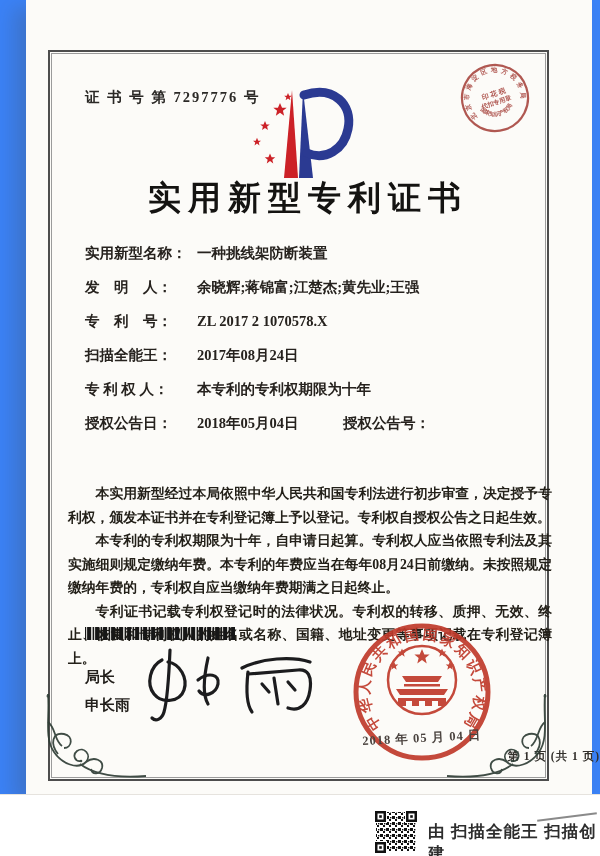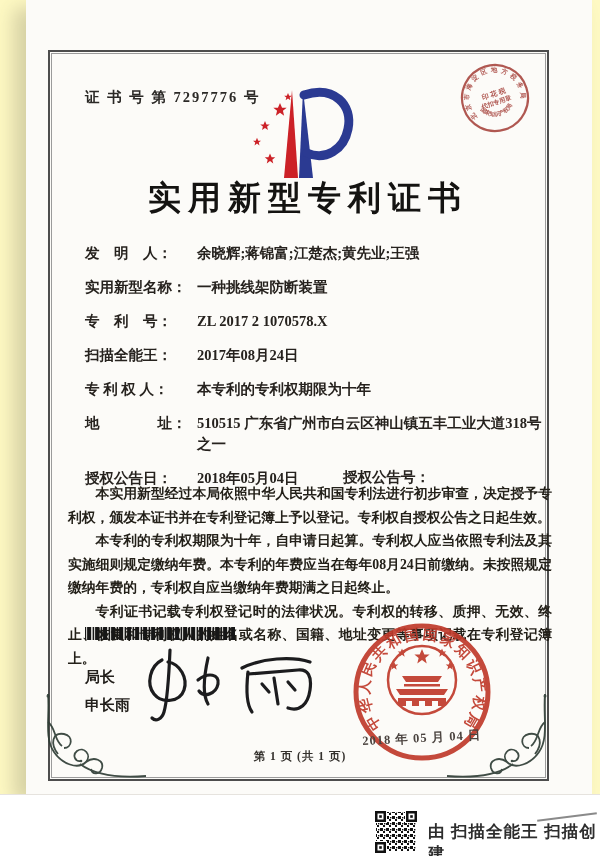--- a/index.html
+++ b/index.html
@@ -1,40 +1,40 @@
 <!DOCTYPE html>
 <html style="--seal-red: #c03a2b; --stamp-red: #a33c35; --logo-red: #cc2127; --logo-blue: #2b3a92;"><head>
 <meta charset="utf-8">
 <style>
   html,body{margin:0;padding:0;}
-  .shot{position:relative;width:600px;height:856px;background:#fef9c3;overflow:hidden;
+  .shot{position:relative;width:600px;height:856px;background:#3b82f6;overflow:hidden;
         font-family:"Liberation Serif",serif;color:#221f1c;}
   .paper{position:absolute;left:26px;top:0;width:566px;height:794px;background:#fcfbf8;
          box-shadow:-12px 8px 18px rgba(70,62,55,.22);}
   .frame{position:absolute;left:48px;top:50px;width:497px;height:727px;border:2px solid #4d4d4d;}
   .frame::after{content:"";position:absolute;inset:1px;border:1px solid #9b9b9b;}
   .certno{position:absolute;left:85px;top:88px;font-size:14.5px;font-weight:700;
           letter-spacing:2px;color:#2b2926;}
   .title{position:absolute;left:16px;right:0;top:176px;text-align:center;font-size:33px;
          font-weight:700;letter-spacing:7px;color:#141311;}
   .fields{position:absolute;left:85px;top:243px;right:55px;font-size:14.5px;font-weight:700;}
   .f-row{display:flex;margin-bottom:13px;line-height:21px;color:#26221e;}
   .f-label{flex:0 0 112px;white-space:pre;}
   .f-value{flex:1;}
   .addr .f-value{max-width:350px;}
   .grant-row{display:flex;line-height:21px;color:#26221e;}
   .grant-left{display:flex;}
-  .grant-right{display:flex;margin-left:16px;font-family:Liberation Mono, monospace;}
+  .grant-right{display:flex;margin-left:16px;}
   .gr-val{width:130px;}
   .body-text{position:absolute;left:68px;right:48px;top:482px;}
   .body-text p{margin:0;text-indent:2em;font-size:13.8px;line-height:23.5px;font-weight:700;
                color:#232019;text-align:justify;}
   .signer{position:absolute;left:85px;top:668px;font-size:15px;font-weight:700;color:#23201c;}
   .signer div{margin-bottom:9px;}
-  .pageinfo{position:absolute;left:0;right:0;top:749px;text-align:center;font-size:11.5px;
+  .pageinfo{position:absolute;left:0;right:0;top:749px;text-align:right;font-size:11.5px;
             font-weight:700;letter-spacing:1px;color:#33302c;}
   .scanbar{position:absolute;left:0;top:794px;width:600px;height:62px;background:#ffffff;
            border-top:1px solid #e6e3de;}
   .scantext{position:absolute;left:428px;top:821px;font-family:"Liberation Sans",sans-serif;
             font-size:16.5px;font-weight:700;letter-spacing:1px;color:#2d2d2d;}
   .edge-line{position:absolute;left:537px;top:816px;width:60px;border-top:2px solid #8a8a8a;
              transform:rotate(-7deg);}
   svg.overlay{position:absolute;left:0;top:0;pointer-events:none;}
   .seal-stroke{stroke:var(--seal-red,#c03a2b);fill:none;}
   .seal-fill{fill:var(--seal-red,#c03a2b);}
@@ -53,42 +53,38 @@
 
   <div class="paper"></div>
   <div class="frame"></div>
 
   <div class="certno">证 书 号 第 7297776 号</div>
 
   <div class="title">实用新型专利证书</div>
 
   <div class="fields">
     <div class="f-row">
+      <span class="f-label">实用新型名称：</span>
+      <span class="f-value">一种挑线架防断装置</span>
+    </div>
+    <div class="f-row">
       <span class="f-label">发　明　人：</span>
       <span class="f-value">余晓辉;蒋锦富;江楚杰;黄先业;王强</span>
     </div>
     <div class="f-row">
-      <span class="f-label">实用新型名称：</span>
-      <span class="f-value">一种挑线架防断装置</span>
-    </div>
-    <div class="f-row">
       <span class="f-label">专　利　号：</span>
       <span class="f-value">ZL 2017 2 1070578.X</span>
     </div>
     <div class="f-row">
       <span class="f-label">扫描全能王：</span>
       <span class="f-value">2017年08月24日</span>
     </div>
     <div class="f-row">
       <span class="f-label">专 利 权 人：</span>
       <span class="f-value">本专利的专利权期限为十年</span>
-    </div>
-    <div class="f-row addr">
-      <span class="f-label">地　　　　址：</span>
-      <span class="f-value">510515 广东省广州市白云区神山镇五丰工业大道318号之一</span>
     </div>
     <div class="grant-row">
       <div class="grant-left">
         <span class="f-label">授权公告日：</span>
         <span class="gr-val">2018年05月04日</span>
       </div>
       <div class="grant-right">
         <span>授权公告号：</span>
       </div>
     </div>

